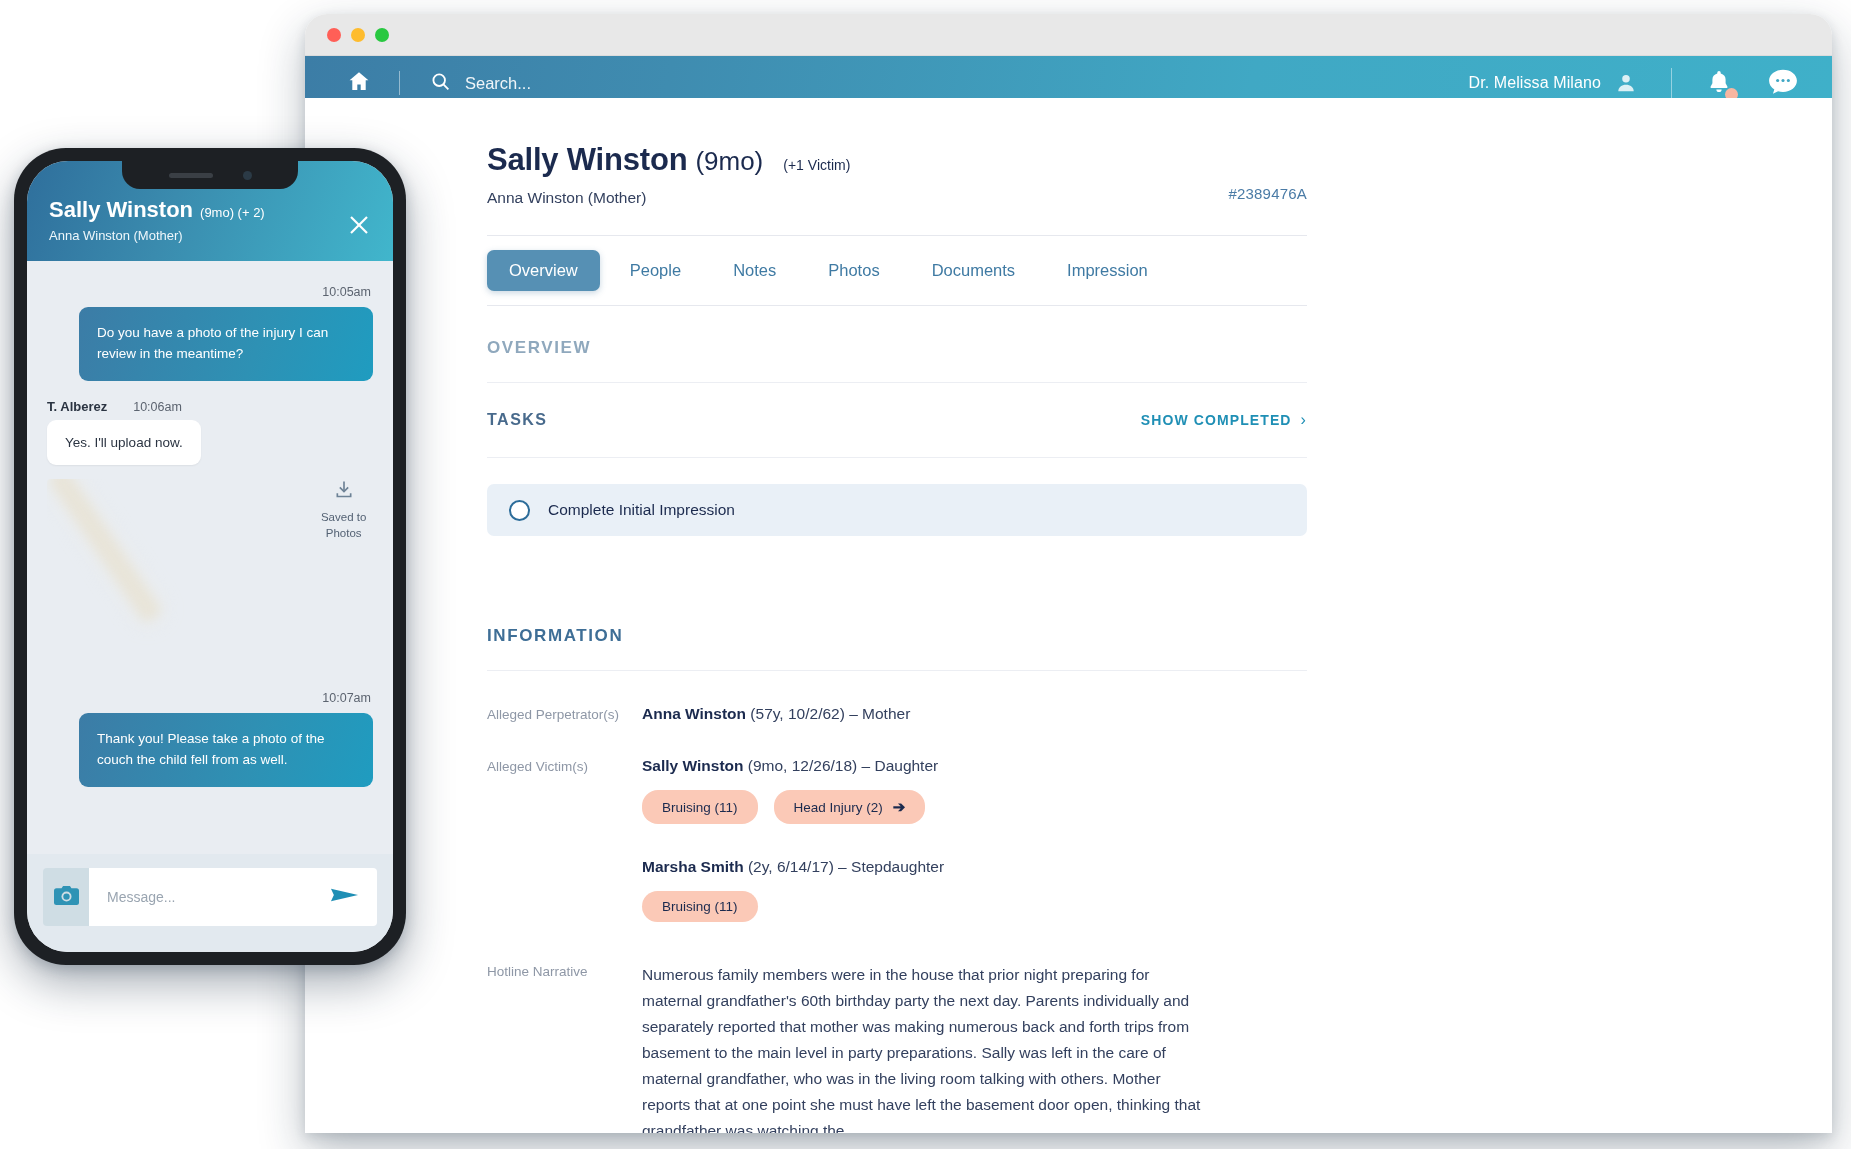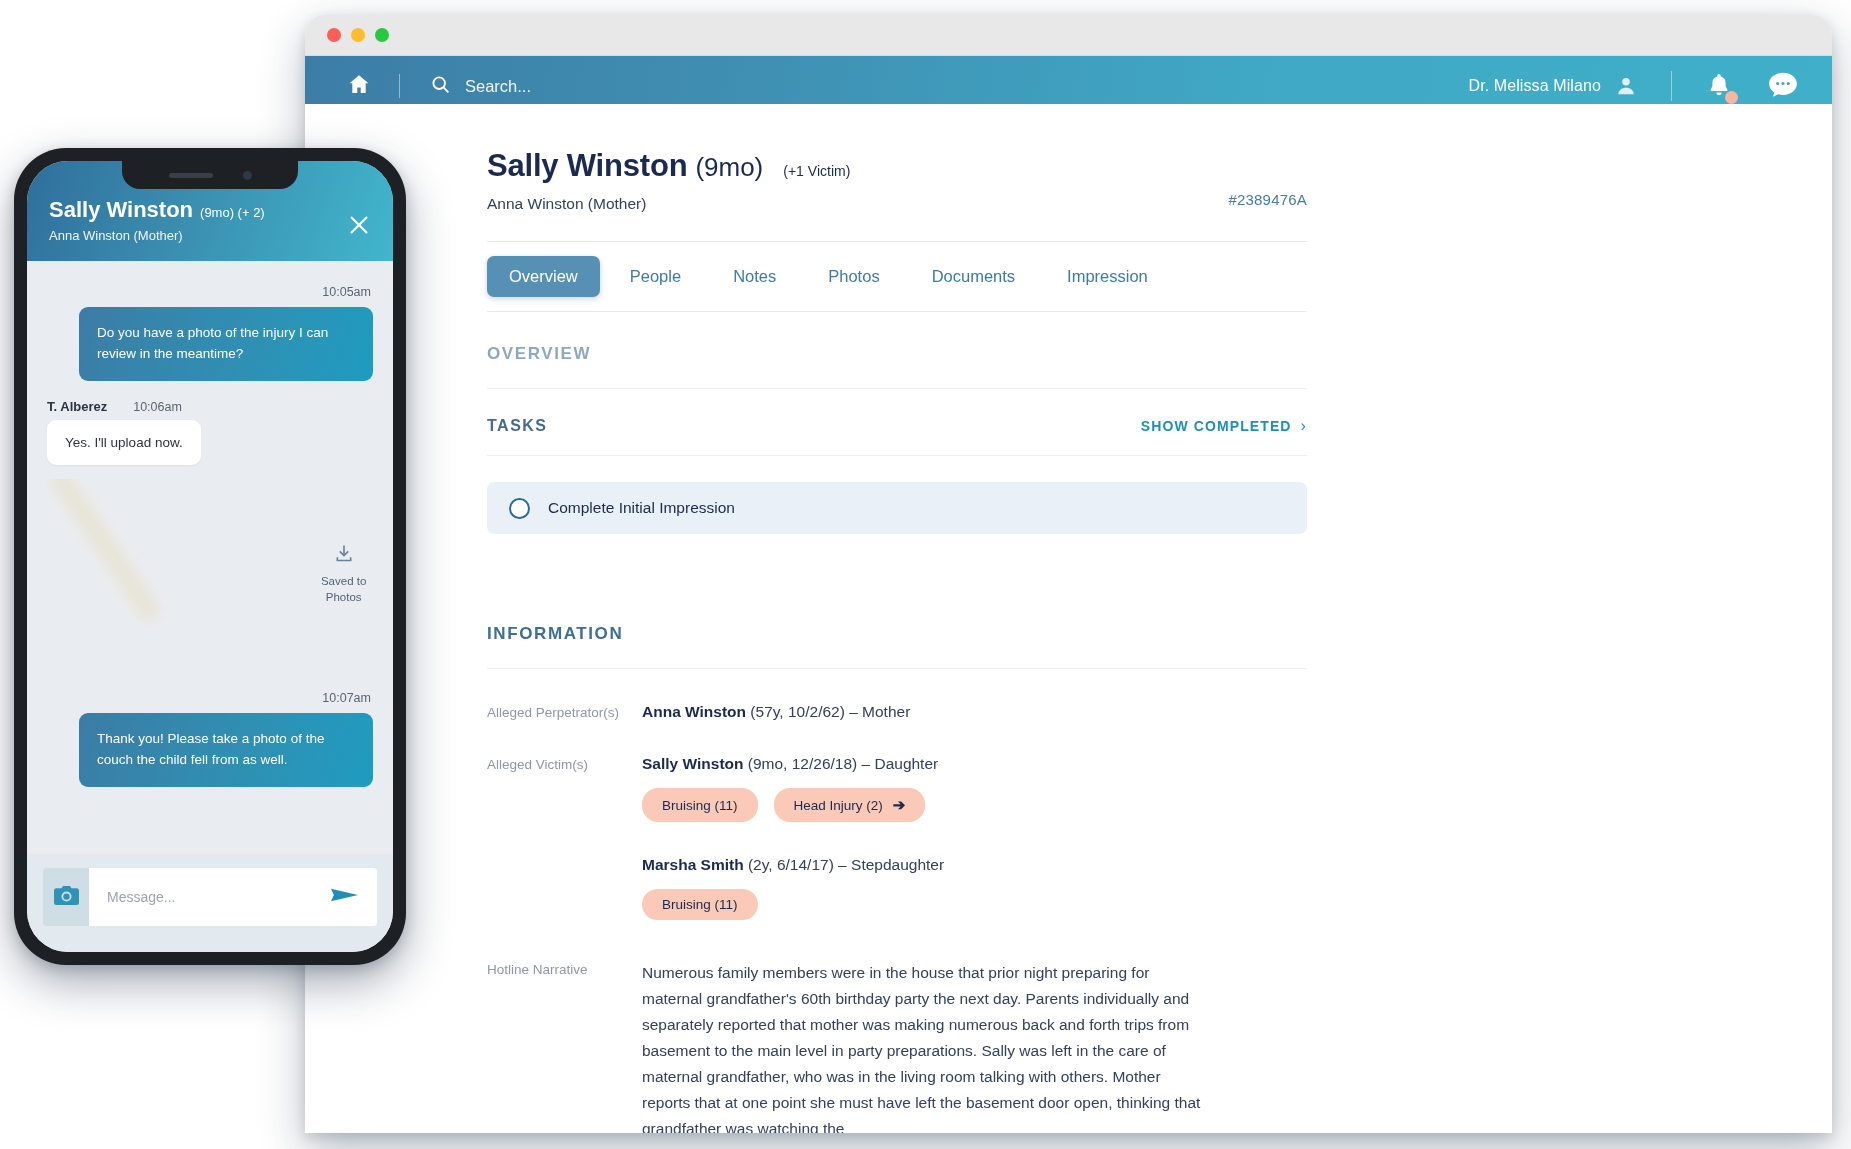--- a/index.html
+++ b/index.html
@@ -25,21 +25,21 @@
     height: 42px; background: #e8e8e8;
     display: flex; align-items: center; padding-left: 22px; gap: 10px;
     border-bottom: 1px solid #dcdcdc;
   }
   .dot { width: 14px; height: 14px; border-radius: 50%; display: block; }
   .dot.red { background: #ff5f57; }
   .dot.yellow { background: #febc2e; }
   .dot.green { background: #28c840; }
 
   .appbar {
-    height: 48px;
+    height: 42px;
     background: linear-gradient(100deg, #3c7da6 0%, #3f8cb0 24%, #40a8c4 62%, #3fb0c9 100%);
     display: flex; align-items: center; padding: 12px 34px 0 24px; color: #fff;
   }
   .appbar .home-wrap { width: 60px; display:flex; align-items:center; justify-content:center; }
   .appbar .vdiv { width:1px; height:24px; background: rgba(255,255,255,0.45); margin: 0 10px; }
   .search-area { display:flex; align-items:center; gap:14px; margin-left:20px; }
   .search-input {
     background: transparent; border: 0; outline: none; color: #ffffff;
     font-family: "Liberation Sans", sans-serif; font-size: 16.5px; width: 340px;
   }
@@ -79,21 +79,21 @@
   .tab.active { background: #5690b4; color: #ffffff; box-shadow: 0 2px 6px rgba(60,110,150,.28); }
 
   .sec-head {
     font-size: 17px; font-weight: bold; letter-spacing: 1.6px;
     color: #8fa8bd; padding: 32px 0 24px 0; border-bottom: 1px solid #eceef3;
   }
   .sec-head.info { color: #3e6e96; }
 
   .tasks-row {
     display: flex; align-items: center; justify-content: space-between;
-    padding: 28px 0 20px 0; border-bottom: 1px solid #eceef3;
+    padding: 28px 0 28px 0; border-bottom: 1px solid #eceef3;
   }
   .tasks-label { font-size: 16px; font-weight: bold; letter-spacing: 1.5px; color: #486a8c; }
   .show-completed {
     font-size: 14px; font-weight: bold; letter-spacing: 1.1px; color: #1f8fb5;
     display: flex; align-items: center; gap: 9px; cursor: pointer;
   }
   .chev { font-size: 16px; font-weight: 400; }
 
   .task-card {
     margin-top: 26px; background: #e9f0f7; border-radius: 7px;
@@ -170,21 +170,21 @@
     font-size: 13.5px; line-height: 1.55; margin-left: 32px;
   }
   .sender-row { display: flex; gap: 26px; align-items: baseline; margin: 18px 0 6px 0; }
   .sender-name { font-size: 13px; font-weight: bold; color: #2b3442; }
   .sender-time { font-size: 12.5px; color: #5c6470; }
   .bubble-in {
     background: #fff; border-radius: 9px; padding: 15px 18px;
     font-size: 13.5px; color: #2b3442; display: inline-block;
     box-shadow: 0 1px 2px rgba(0,0,0,0.06);
   }
-  .photo-row { display: flex; align-items: center; gap: 8px; margin-top: 14px; }
+  .photo-row { display: flex; align-items: flex-start; gap: 8px; margin-top: 14px; }
   .photo-thumb {
     width: 265px; height: 190px; border-radius: 4px; overflow: hidden; position: relative;
     background:
       radial-gradient(circle at 22% 30%, #8e9b3f 0%, #8e9b3f 24%, transparent 60%),
       radial-gradient(circle at 70% 22%, #d9b8a4 0%, #d4a892 32%, transparent 64%),
       radial-gradient(circle at 80% 78%, #a89a87 0%, transparent 55%),
       linear-gradient(130deg, #5c5b3a 0%, #9d8f6e 28%, #c9a78e 55%, #9a9382 80%, #6e6a55 100%);
     filter: blur(6px);
   }
   .photo-thumb::after {

